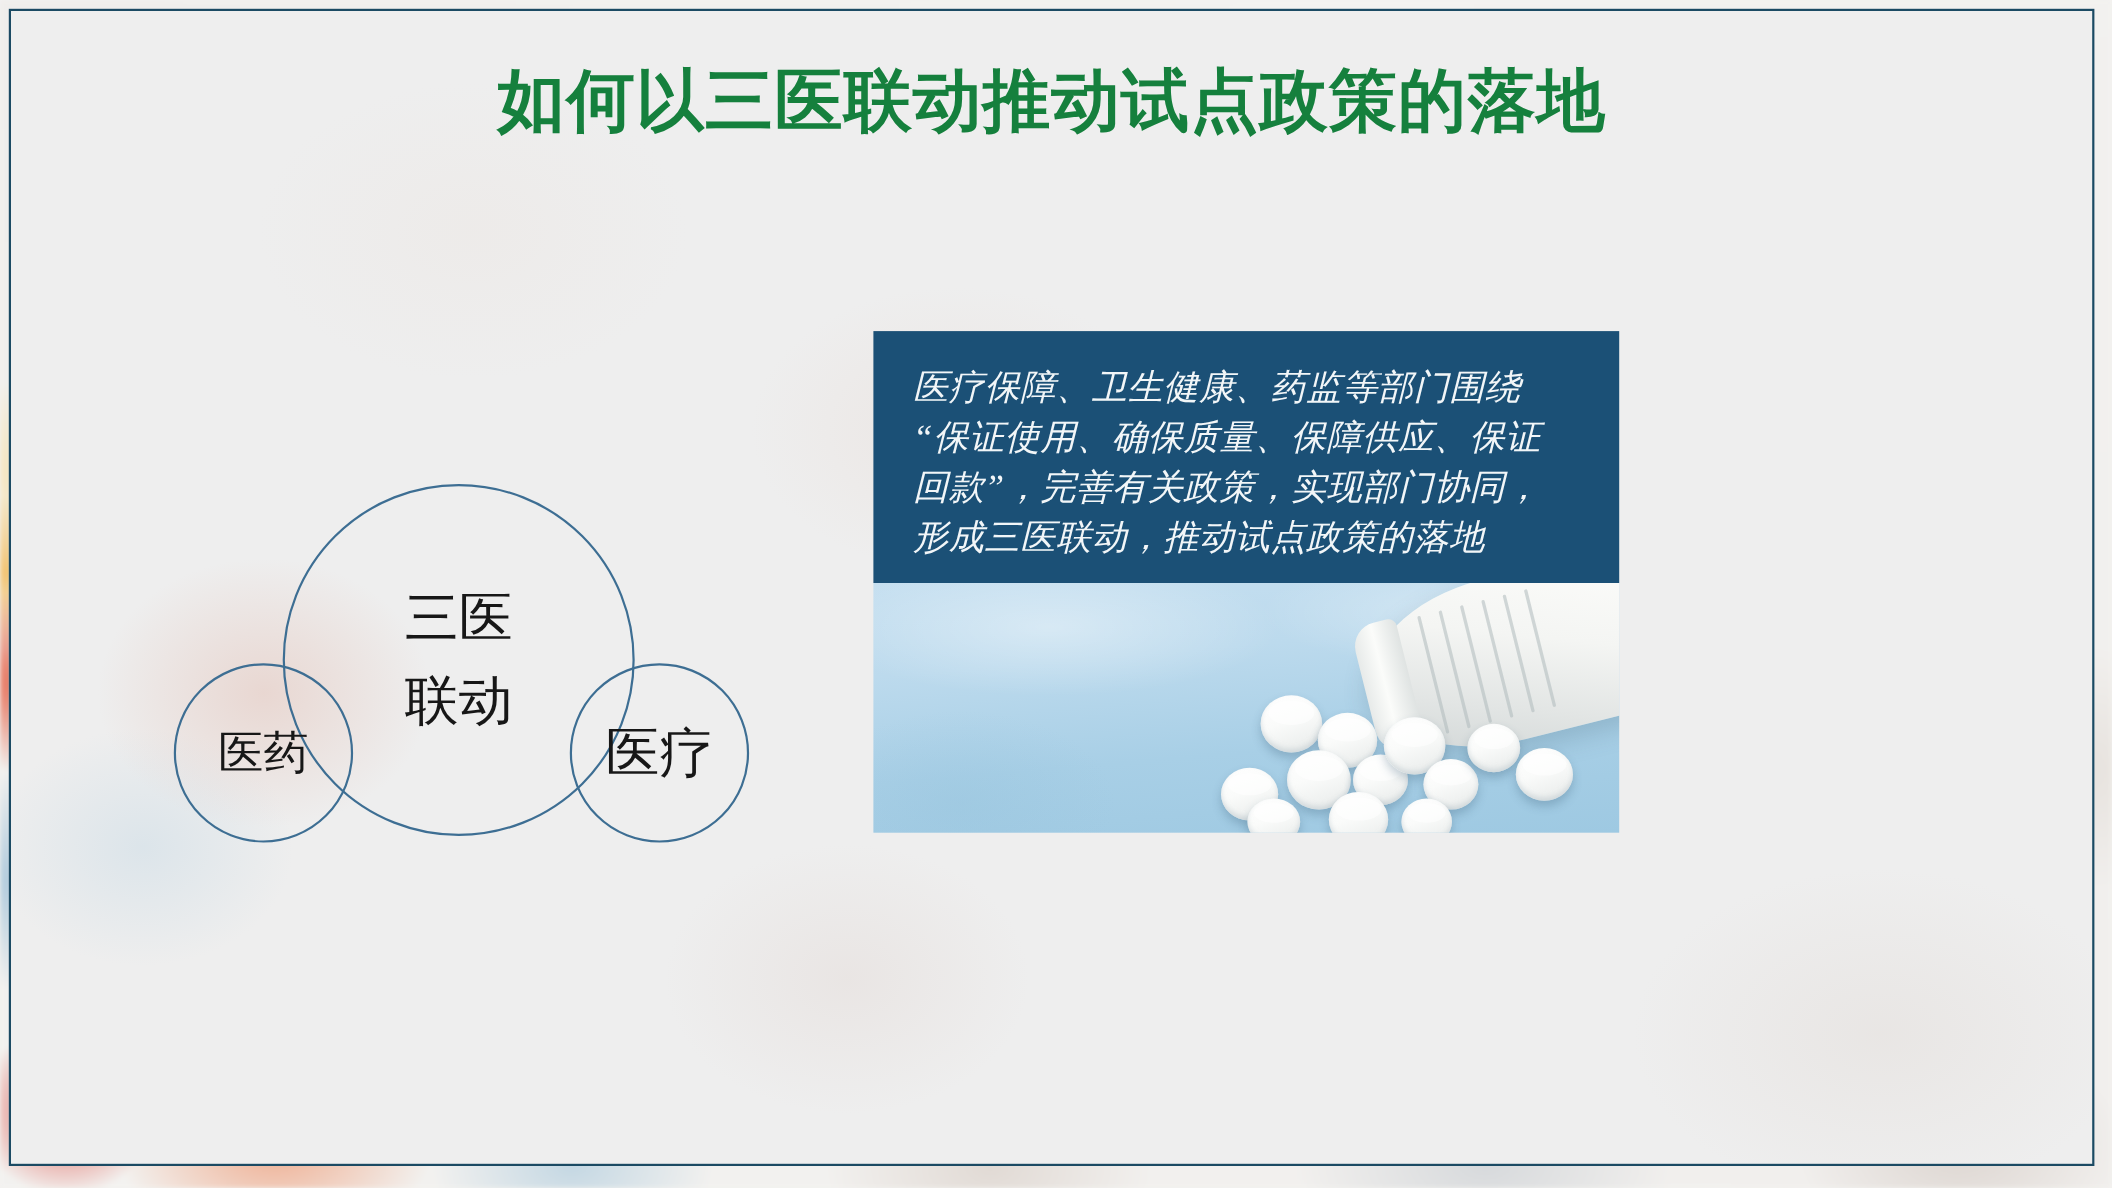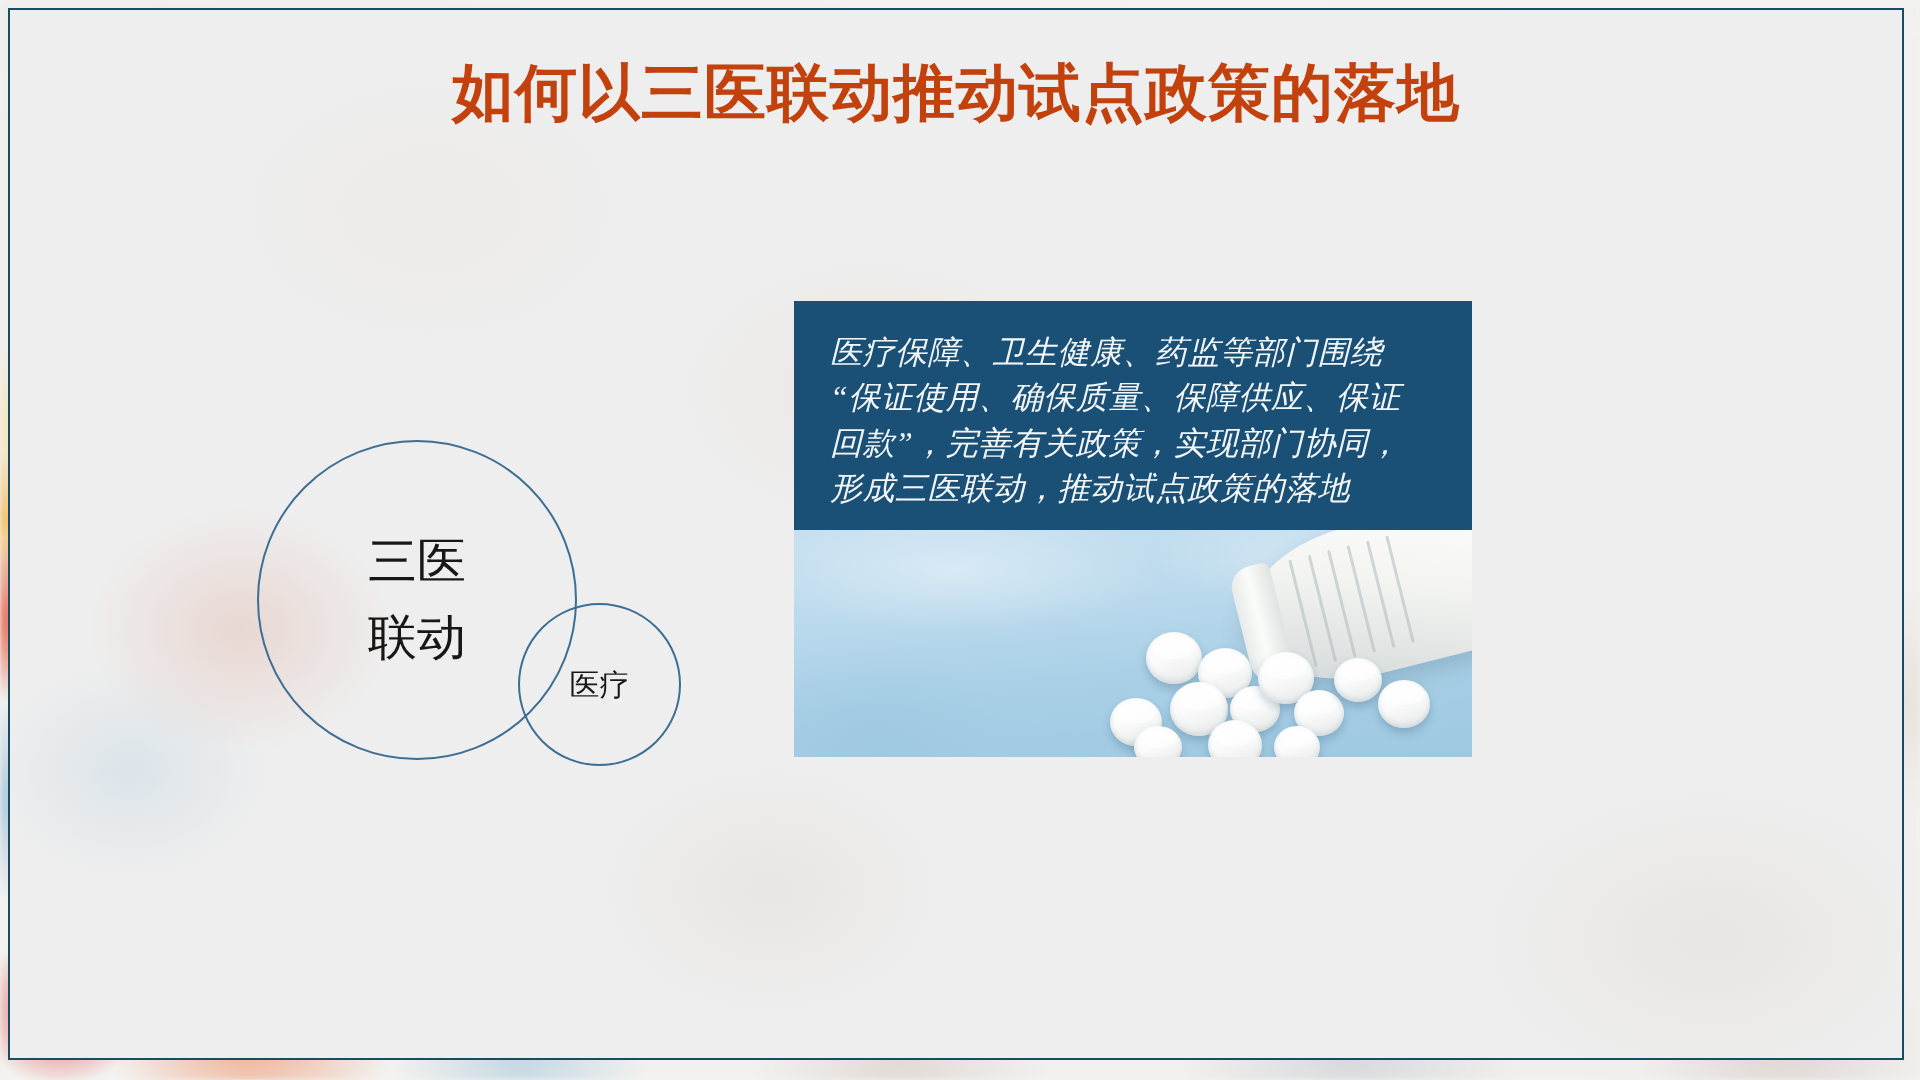--- a/index.html
+++ b/index.html
@@ -68,21 +68,21 @@
 
   
   .slide-title {
     position: absolute;
     left: 0;
     top: 48px;
     width: 100%;
     text-align: center;
     font-size: 62px;
     font-weight: bold;
-    color: #c2410c;
+    color: #15803d;
     letter-spacing: 1px;
     line-height: 1.15;
     font-family: "Liberation Serif", "DejaVu Serif", serif;
     white-space: nowrap;
   }
 
   
   .diagram {
     position: absolute;
     left: 130px;
@@ -139,21 +139,21 @@
   }
   .circ-left .circ-label { font-size: 41px; }
 
   
   .circ-right {
     left: 378px;
     top: 313px;
     width: 163px;
     height: 163px;
   }
-  .circ-right .circ-label { font-size: 30px; }
+  .circ-right .circ-label { font-size: 49px; }
 
   
   .info-panel {
     position: absolute;
     left: 784px;
     top: 291px;
     width: 678px;
     height: 229px;
     background: #1b5076;
     box-sizing: border-box;
@@ -257,20 +257,23 @@
     <div class="slide-title">如何以三医联动推动试点政策的落地</div>
 
     <div class="diagram">
 
 
       <div class="circ circ-center">
         <span class="circ-label">三医
 联动</span>
       </div>
 
+      <div class="circ circ-left">
+        <span class="circ-label">医药</span>
+      </div>
 
       <div class="circ circ-right">
         <span class="circ-label">医疗</span>
       </div>
 
     </div>
 
     <div class="info-panel">
       <div class="info-text">医疗保障、卫生健康、药监等部门围绕
 “保证使用、确保质量、保障供应、保证

